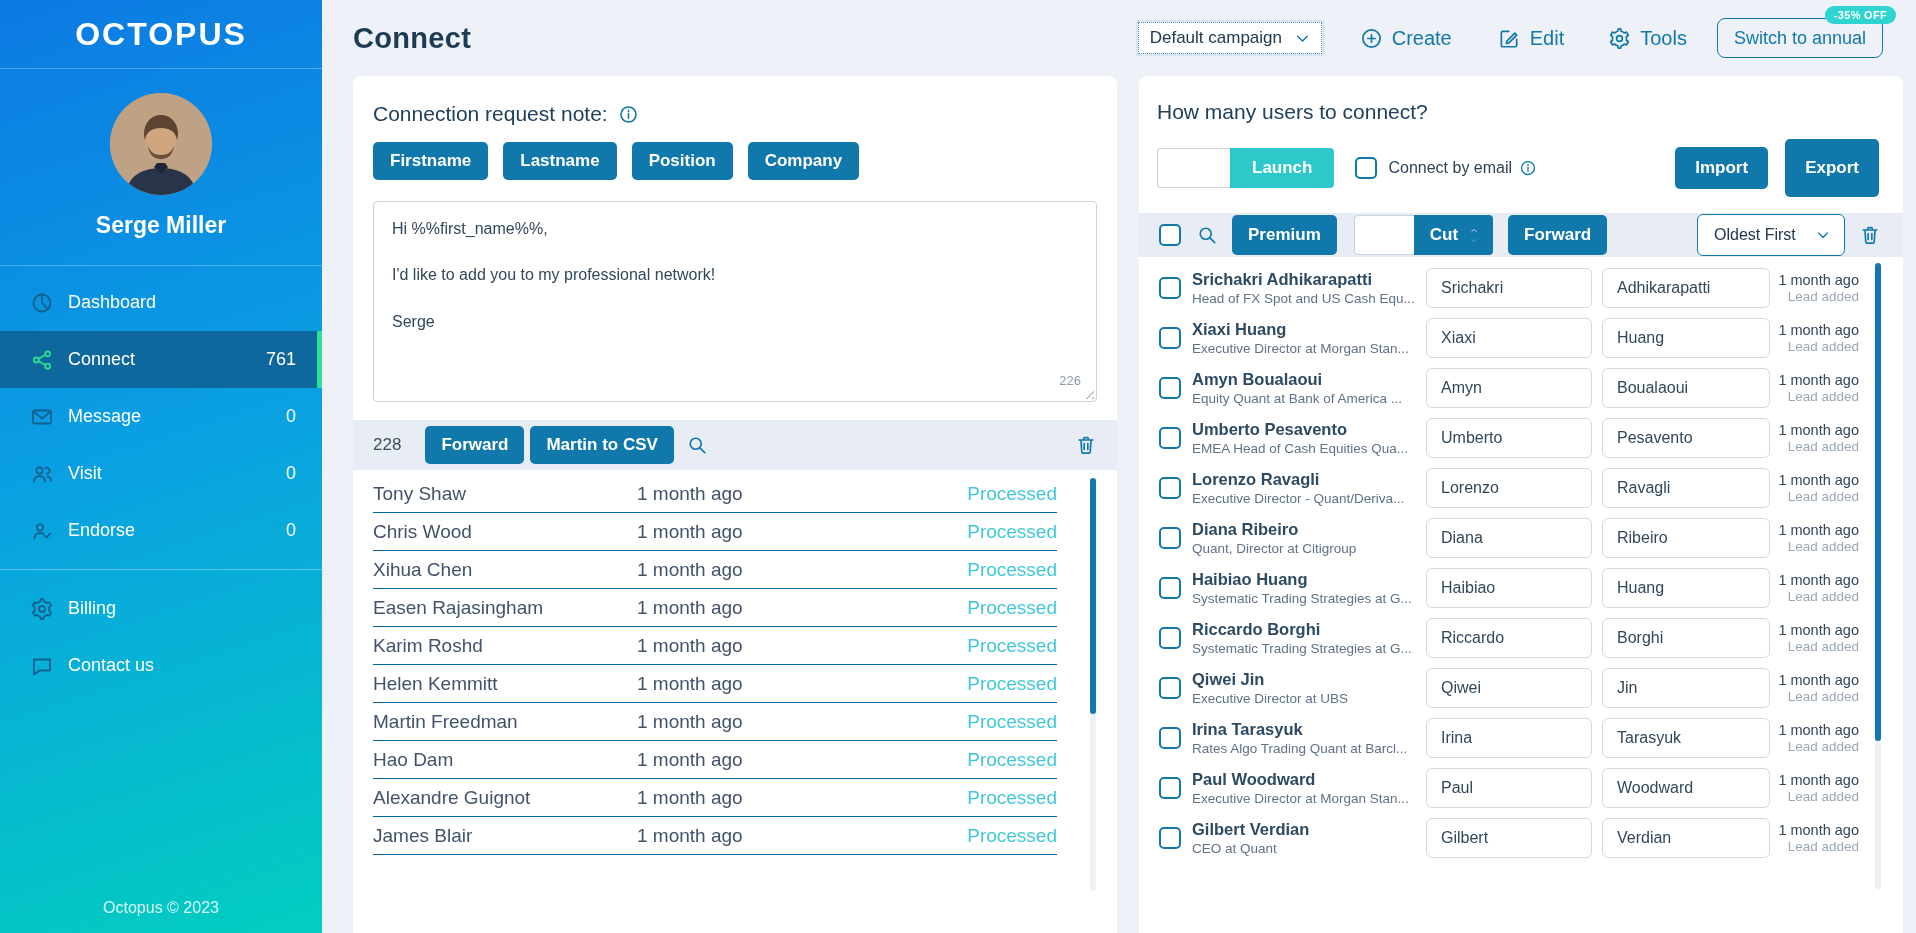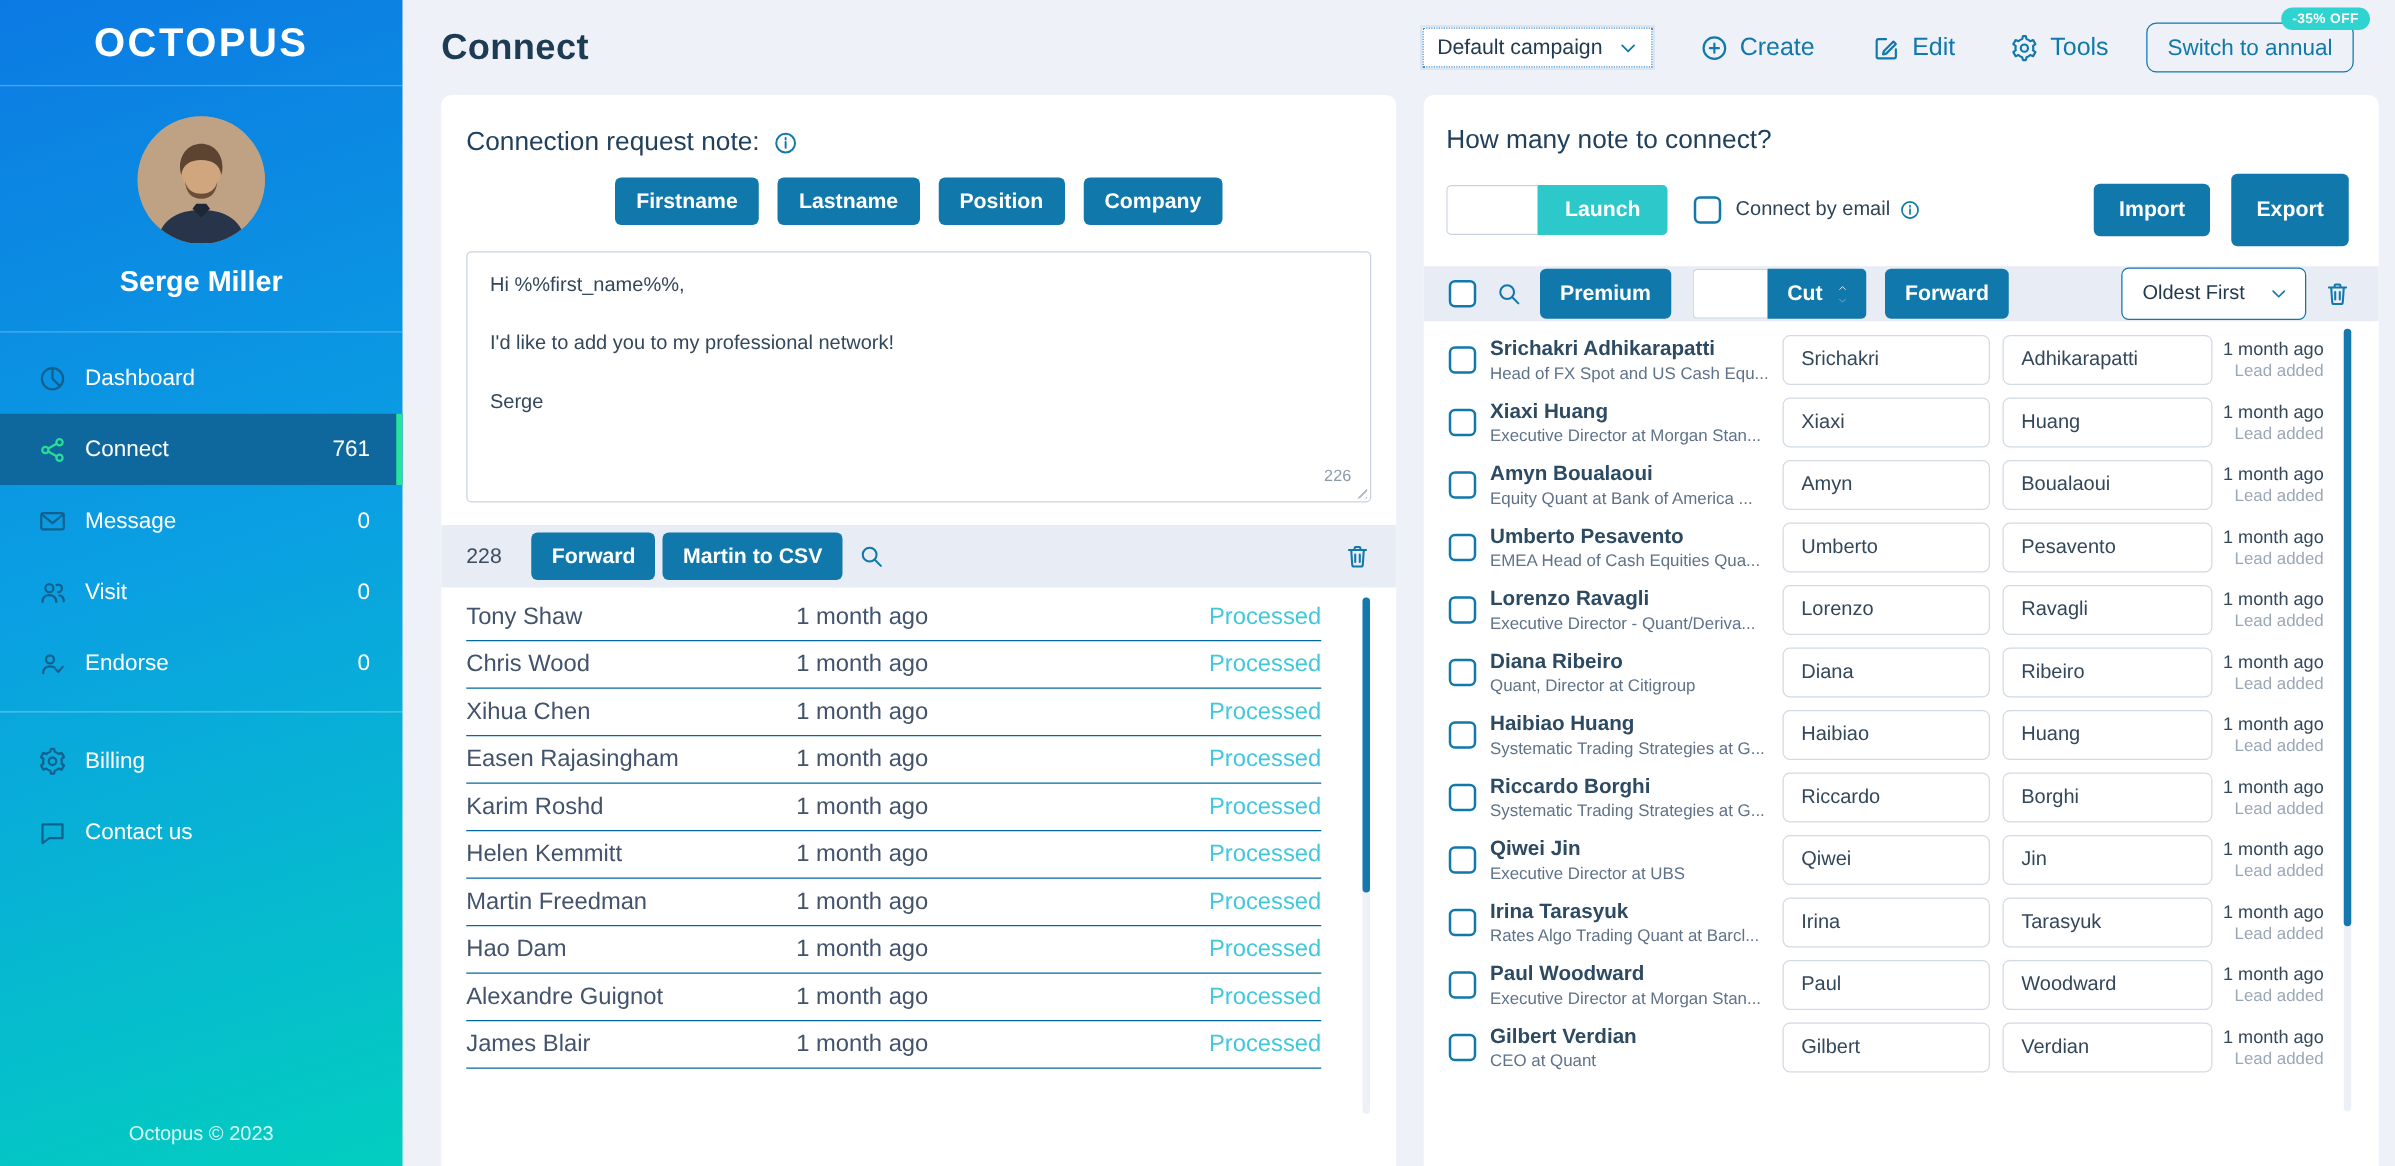--- a/index.html
+++ b/index.html
@@ -59,21 +59,21 @@
     font-size:11px; font-weight:700; padding:3px 9px; border-radius:10px; letter-spacing:.3px; white-space:nowrap; }
 
   .content { flex:1; display:flex; gap:22px; min-height:0; }
   .card { background:#fff; border-radius:8px 8px 0 0; }
 
   
   .note-card { flex:0 0 764px; width:764px; display:flex; flex-direction:column; min-height:0; overflow:hidden; }
   .note-head { display:flex; align-items:center; gap:10px; padding:26px 20px 0; }
   .panel-heading { font-size:21px; color:#20405c; }
   .info-icon { width:21px; height:21px; color:#1178ab; cursor:pointer; }
-  .token-row { display:flex; gap:15px; padding:16px 20px 0;justify-content:center; }
+  .token-row { display:flex; gap:15px; padding:16px 20px 0; }
   .token-btn { background:#1178ab; color:#fff; font-size:17px; font-weight:600; border:none; border-radius:5px;
     height:38px; padding:0 17px; cursor:pointer; font-family:inherit; }
   .textarea-wrap { position:relative; padding:21px 20px 18px; }
   .note-textarea { display:block; width:100%; height:201px; border:1px solid #c9d3de; border-radius:4px;
     padding:15px 18px; font-size:16px; color:#33475b; font-family:inherit; line-height:1.45; resize:none; outline:none; }
   .char-count { position:absolute; right:36px; bottom:32px; font-size:13px; color:#8b99a9; }
   .resize-handle { position:absolute; right:23px; bottom:21px; width:12px; height:12px;
     background:repeating-linear-gradient(315deg,#b6c1cc 0 1.5px,transparent 1.5px 4.5px);
     clip-path:polygon(100% 0,100% 100%,0 100%); }
   .list-toolbar { flex:0 0 50px; background:#e8ecf5; display:flex; align-items:center; padding:0 20px; }
@@ -388,21 +388,21 @@
               <span class="p-status">Processed</span>
             </div>
 
           <div class="v-track note-track"></div>
           <div class="v-thumb note-thumb"></div>
         </div>
       </section>
 
       <section class="card connect-card">
         <div class="connect-head">
-          <span class="panel-heading">How many note to connect?</span>
+          <span class="panel-heading">How many users to connect?</span>
         </div>
         <div class="launch-row">
           <input class="launch-input" value="" style="">
           <button class="launch-btn">Launch</button>
           <span class="cb email-cb"></span>
           <span class="email-label">
             <span>Connect by email</span>
             <span class="info-icon">
                 <svg viewBox="0 0 24 24" fill="none" stroke="currentColor" stroke-width="1.8" stroke-linecap="round" stroke-linejoin="round">
                   <circle cx="12" cy="12" r="8.6"></circle>

